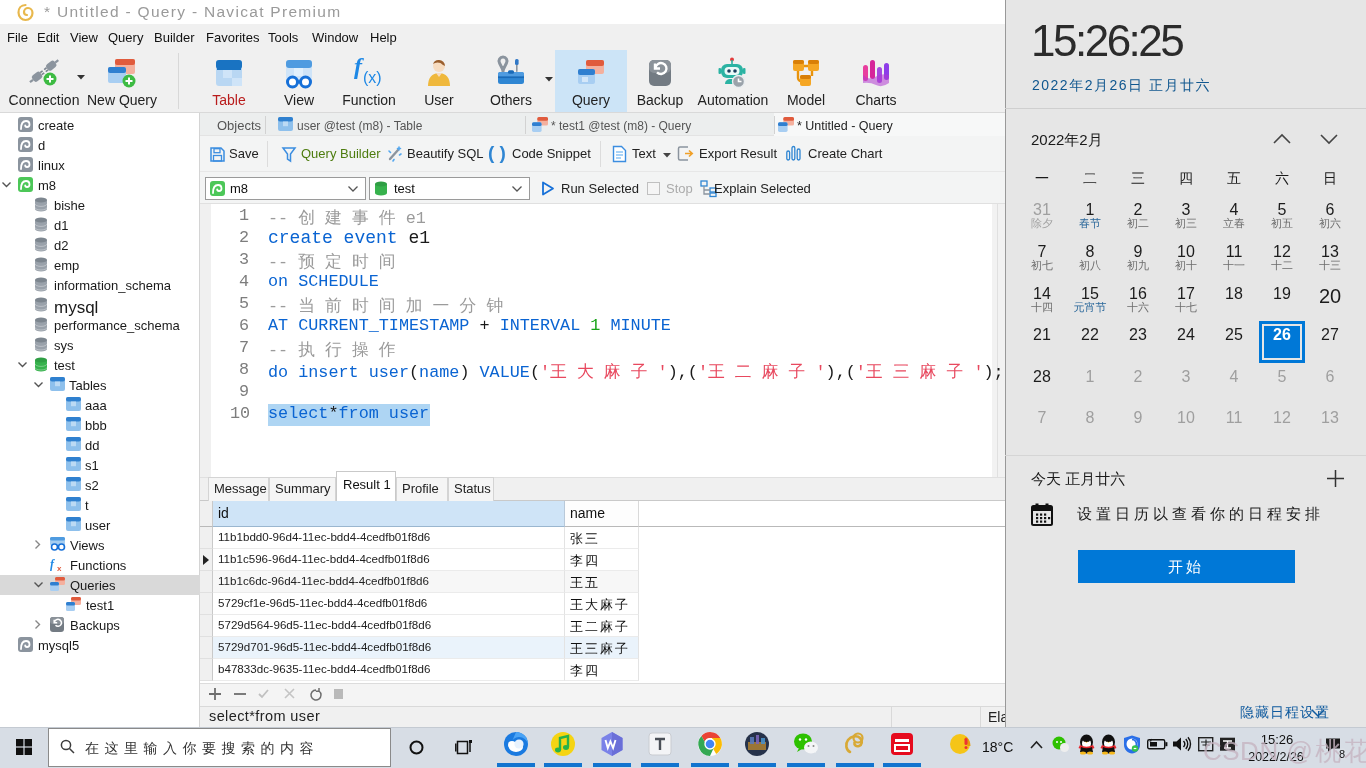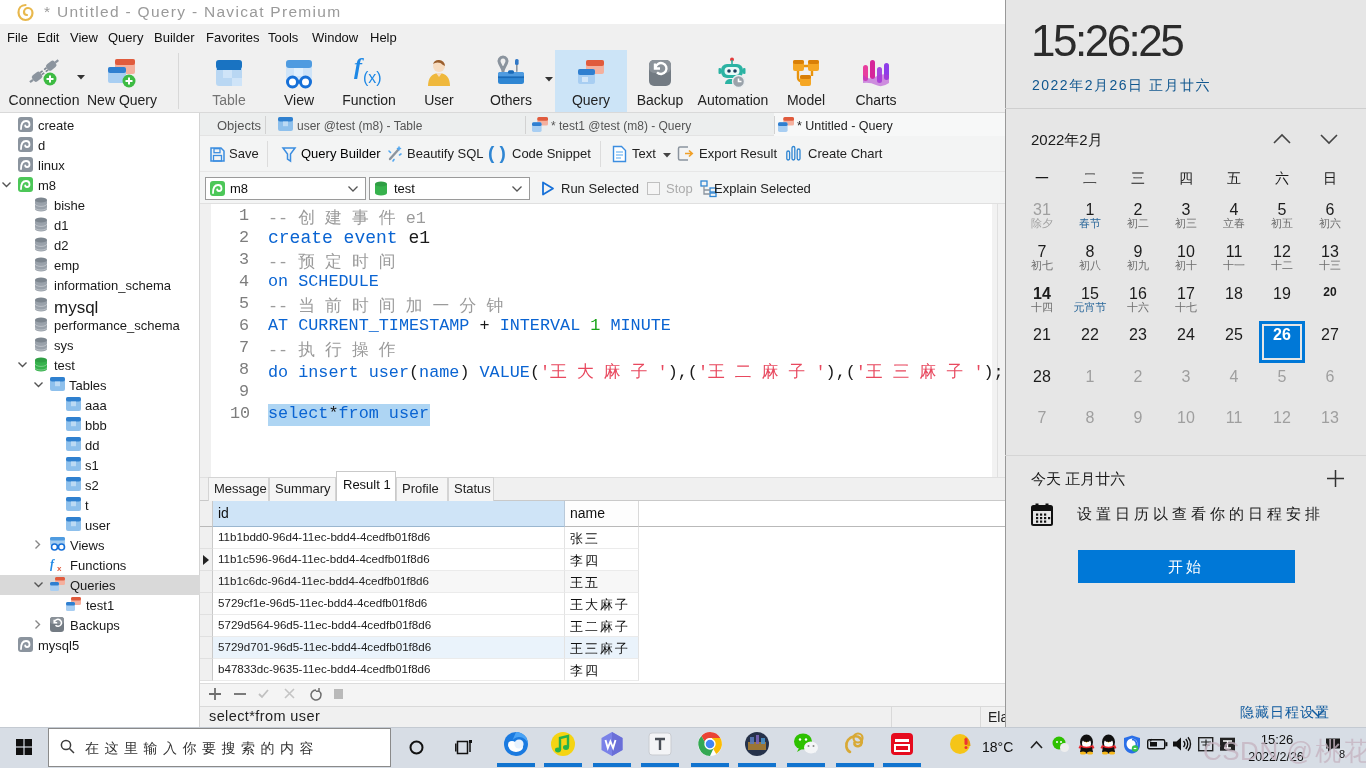--- a/index.html
+++ b/index.html
@@ -22,21 +22,21 @@
 <div class="tx" style="left:154px;top:30px;font-size:13px;color:#111">Builder</div>
 <div class="tx" style="left:206px;top:30px;font-size:13px;color:#111">Favorites</div>
 <div class="tx" style="left:268px;top:30px;font-size:13px;color:#111">Tools</div>
 <div class="tx" style="left:312px;top:30px;font-size:13px;color:#111">Window</div>
 <div class="tx" style="left:370px;top:30px;font-size:13px;color:#111">Help</div>
 <div class="ab" style="left:0;top:50px;width:1005px;height:63px;background:#f0f0f0;border-bottom:1px solid #d9d9d9"></div>
 <div class="ab" style="left:555px;top:50px;width:72px;height:62px;background:#cce4f7"></div>
 <div class="ab" style="left:178px;top:53px;width:1px;height:56px;background:#d8d8d8"></div>
 <div class="tx" style="left:44px;top:92px;font-size:14px;color:#222;transform:translateX(-50%)">Connection</div>
 <div class="tx" style="left:122px;top:92px;font-size:14px;color:#222;transform:translateX(-50%)">New Query</div>
-<div class="tx" style="left:229px;top:92px;font-size:14px;color:#737373;transform:translateX(-50%)">Table</div>
+<div class="tx" style="left:229px;top:92px;font-size:14px;color:#b91c1c;transform:translateX(-50%)">Table</div>
 <div class="tx" style="left:299px;top:92px;font-size:14px;color:#222;transform:translateX(-50%)">View</div>
 <div class="tx" style="left:369px;top:92px;font-size:14px;color:#222;transform:translateX(-50%)">Function</div>
 <div class="tx" style="left:439px;top:92px;font-size:14px;color:#222;transform:translateX(-50%)">User</div>
 <div class="tx" style="left:511px;top:92px;font-size:14px;color:#222;transform:translateX(-50%)">Others</div>
 <div class="tx" style="left:591px;top:92px;font-size:14px;color:#222;transform:translateX(-50%)">Query</div>
 <div class="tx" style="left:660px;top:92px;font-size:14px;color:#222;transform:translateX(-50%)">Backup</div>
 <div class="tx" style="left:733px;top:92px;font-size:14px;color:#222;transform:translateX(-50%)">Automation</div>
 <div class="tx" style="left:806px;top:92px;font-size:14px;color:#222;transform:translateX(-50%)">Model</div>
 <div class="tx" style="left:876px;top:92px;font-size:14px;color:#222;transform:translateX(-50%)">Charts</div>
 <svg class="ab" style="left:77px;top:75px" width="8" height="5">
@@ -357,21 +357,21 @@
 <svg class="ab" style="left:209px;top:146px" width="17" height="17" viewBox="0 0 17 17">
 <path d="M2 2 h10 l3 3 v10 h-13 z" fill="none" stroke="#3b8de0" stroke-width="1.5"></path>
 <rect x="5" y="2.7" width="6" height="4" fill="none" stroke="#3b8de0" stroke-width="1.3"></rect>
 <rect x="4.5" y="9.5" width="8" height="5.5" fill="none" stroke="#3b8de0" stroke-width="1.3"></rect>
   </svg>
 <div class="tx" style="left:229px;top:146px;font-size:13px;color:#222">Save</div>
 <div class="ab" style="left:267px;top:141px;width:1px;height:26px;background:#dcdcdc"></div>
 <svg class="ab" style="left:281px;top:146px" width="16" height="17" viewBox="0 0 16 17">
 <path d="M2 2 h12 l-4.5 6 v7 l-3 -2 v-5 z" fill="none" stroke="#3b8de0" stroke-width="1.5"></path>
   </svg>
-<div class="tx" style="left:301px;top:146px;font-size:13px;color:#000000">Query Builder</div>
+<div class="tx" style="left:301px;top:146px;font-size:13px;color:#4d7c0f">Query Builder</div>
 <svg class="ab" style="left:386px;top:145px" width="17" height="18" viewBox="0 0 17 18">
 <path d="M4 14 L12 5" stroke="#8b949e" stroke-width="2.4" stroke-linecap="round"></path>
 <path d="M13 2 v3 M11.5 3.5 h3 M3 6 l1.5 1.5 M15 9 l-1.5 1 M7 16 l1 -1.5" stroke="#54a8f0" stroke-width="1.6" stroke-linecap="round"></path>
   </svg>
 <div class="tx" style="left:407px;top:146px;font-size:13px;color:#222">Beautify SQL</div>
 <div class="tx" style="left:488px;top:142px;font-size:19px;color:#2f86d3;font-weight:bold">( )</div>
 <div class="tx" style="left:512px;top:146px;font-size:13px;color:#222">Code Snippet</div>
 <div class="ab" style="left:600px;top:141px;width:1px;height:26px;background:#dcdcdc"></div>
 <svg class="ab" style="left:612px;top:145px" width="15" height="18" viewBox="0 0 15 18">
 <path d="M1.5 1.5 h8 l4 4 v11 h-12 z" fill="#fff" stroke="#3b8de0" stroke-width="1.4"></path>
@@ -559,31 +559,31 @@
 <div class="tx" style="left:1138px;top:243px;font-size:16px;color:#1c1c1c;font-weight:normal;transform:translateX(-50%)">9</div>
 <div class="tx" style="left:1138px;top:258px;font-size:11px;color:#6c6c6c;transform:translateX(-50%)">初九</div>
 <div class="tx" style="left:1186px;top:243px;font-size:16px;color:#1c1c1c;font-weight:normal;transform:translateX(-50%)">10</div>
 <div class="tx" style="left:1186px;top:258px;font-size:11px;color:#6c6c6c;transform:translateX(-50%)">初十</div>
 <div class="tx" style="left:1234px;top:243px;font-size:16px;color:#1c1c1c;font-weight:normal;transform:translateX(-50%)">11</div>
 <div class="tx" style="left:1234px;top:258px;font-size:11px;color:#6c6c6c;transform:translateX(-50%)">十一</div>
 <div class="tx" style="left:1282px;top:243px;font-size:16px;color:#1c1c1c;font-weight:normal;transform:translateX(-50%)">12</div>
 <div class="tx" style="left:1282px;top:258px;font-size:11px;color:#6c6c6c;transform:translateX(-50%)">十二</div>
 <div class="tx" style="left:1330px;top:243px;font-size:16px;color:#1c1c1c;font-weight:normal;transform:translateX(-50%)">13</div>
 <div class="tx" style="left:1330px;top:258px;font-size:11px;color:#6c6c6c;transform:translateX(-50%)">十三</div>
-<div class="tx" style="left:1042px;top:285px;font-size:16px;color:#1c1c1c;font-weight:bold;transform:translateX(-50%)">14</div>
+<div class="tx" style="left:1042px;top:285px;font-size:16px;color:#1c1c1c;font-weight:normal;transform:translateX(-50%)">14</div>
 <div class="tx" style="left:1042px;top:300px;font-size:11px;color:#6c6c6c;transform:translateX(-50%)">十四</div>
 <div class="tx" style="left:1090px;top:285px;font-size:16px;color:#1c1c1c;font-weight:normal;transform:translateX(-50%)">15</div>
 <div class="tx" style="left:1090px;top:300px;font-size:11px;color:#2a679a;transform:translateX(-50%)">元宵节</div>
 <div class="tx" style="left:1138px;top:285px;font-size:16px;color:#1c1c1c;font-weight:normal;transform:translateX(-50%)">16</div>
 <div class="tx" style="left:1138px;top:300px;font-size:11px;color:#6c6c6c;transform:translateX(-50%)">十六</div>
 <div class="tx" style="left:1186px;top:285px;font-size:16px;color:#1c1c1c;font-weight:normal;transform:translateX(-50%)">17</div>
 <div class="tx" style="left:1186px;top:300px;font-size:11px;color:#6c6c6c;transform:translateX(-50%)">十七</div>
 <div class="tx" style="left:1234px;top:285px;font-size:16px;color:#1c1c1c;font-weight:normal;transform:translateX(-50%)">18</div>
 <div class="tx" style="left:1282px;top:285px;font-size:16px;color:#1c1c1c;font-weight:normal;transform:translateX(-50%)">19</div>
-<div class="tx" style="left:1330px;top:285px;font-size:12px;color:#1c1c1c;font-weight:bold;transform:translateX(-50%)">20</div>
+<div class="tx" style="left:1330px;top:285px;font-size:20px;color:#1c1c1c;font-weight:normal;transform:translateX(-50%)">20</div>
 <div class="tx" style="left:1042px;top:326px;font-size:16px;color:#1c1c1c;font-weight:normal;transform:translateX(-50%)">21</div>
 <div class="tx" style="left:1090px;top:326px;font-size:16px;color:#1c1c1c;font-weight:normal;transform:translateX(-50%)">22</div>
 <div class="tx" style="left:1138px;top:326px;font-size:16px;color:#1c1c1c;font-weight:normal;transform:translateX(-50%)">23</div>
 <div class="tx" style="left:1186px;top:326px;font-size:16px;color:#1c1c1c;font-weight:normal;transform:translateX(-50%)">24</div>
 <div class="tx" style="left:1234px;top:326px;font-size:16px;color:#1c1c1c;font-weight:normal;transform:translateX(-50%)">25</div>
 <div class="tx" style="left:1282px;top:326px;font-size:16px;color:#ffffff;font-weight:bold;transform:translateX(-50%)">26</div>
 <div class="tx" style="left:1330px;top:326px;font-size:16px;color:#1c1c1c;font-weight:normal;transform:translateX(-50%)">27</div>
 <div class="tx" style="left:1042px;top:368px;font-size:16px;color:#1c1c1c;font-weight:normal;transform:translateX(-50%)">28</div>
 <div class="tx" style="left:1090px;top:368px;font-size:16px;color:#9f9f9f;font-weight:normal;transform:translateX(-50%)">1</div>
 <div class="tx" style="left:1138px;top:368px;font-size:16px;color:#9f9f9f;font-weight:normal;transform:translateX(-50%)">2</div>

